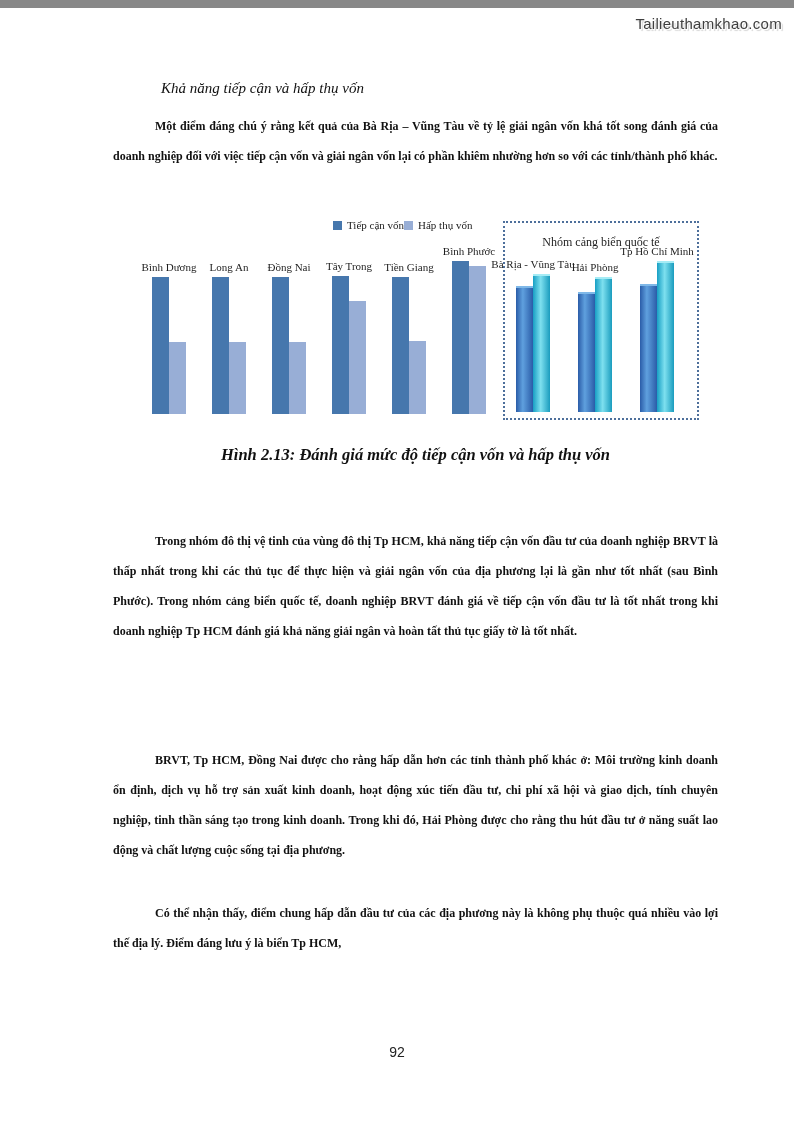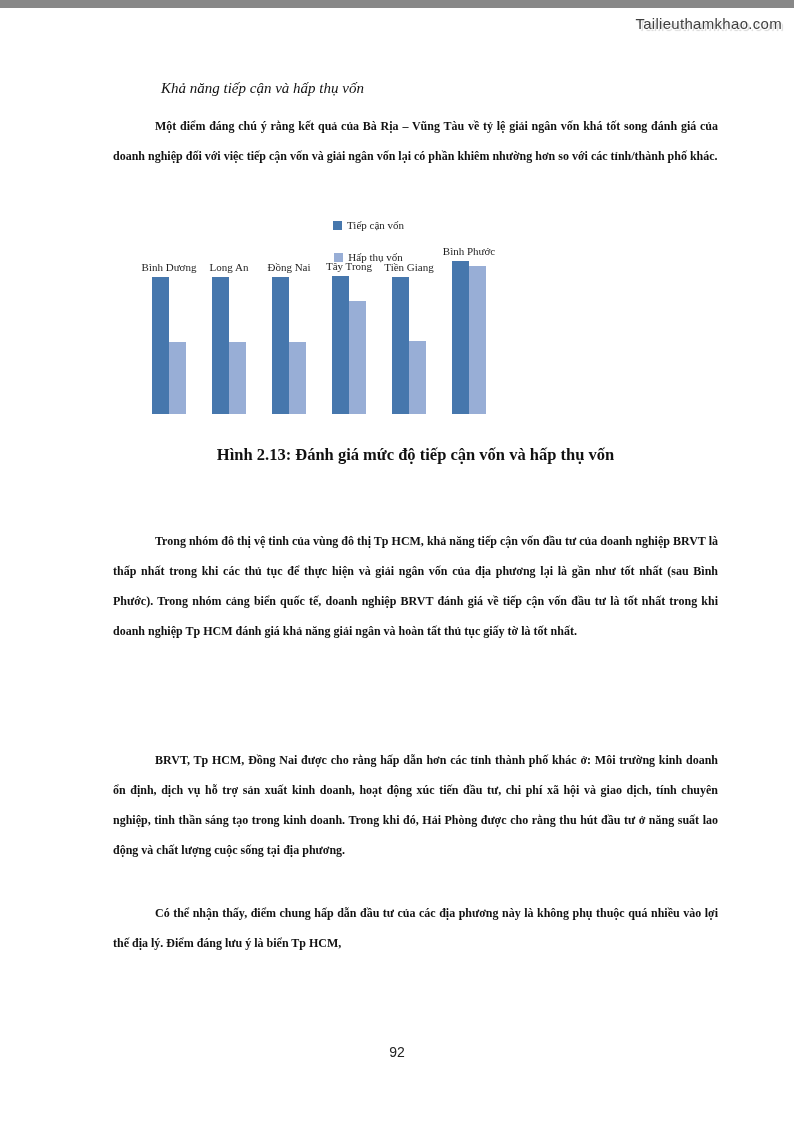--- a/index.html
+++ b/index.html
@@ -17,21 +17,21 @@
   .h-italic{
     position:absolute;left:106px;width:605px;
     font-style:italic;font-size:15px;padding-left:55px;box-sizing:border-box;
   }
   .body-p{
     position:absolute;left:113px;width:605px;margin:0;
     font-size:12px;line-height:30px;text-align:justify;text-indent:42px;font-weight:bold;
   }
   
   .chart{position:absolute;left:135px;top:203px;width:565px;height:212px;font-family:"Liberation Serif",serif;}
-  .legend{position:absolute;left:198px;top:8px;display:flex;gap:20px;align-items:center;flex-direction:column;}
+  .legend{position:absolute;left:198px;top:8px;display:flex;align-items:center;}
   .legend-item{display:flex;align-items:center;gap:5px;font-size:11px;color:#222;white-space:nowrap;}
   .legend-swatch{width:9px;height:9px;display:inline-block;}
   .plot-flat{position:absolute;left:17px;bottom:9px;display:flex;align-items:flex-end;}
   .plot-flat .bar-group{margin-right:26px;}
   .bar-group{position:relative;display:flex;align-items:flex-end;width:34px;height:0;}
   .bar{width:17px;}
   .bar-label{
     position:absolute;left:50%;transform:translateX(-50%);
     font-size:11px;color:#1e1e1e;white-space:nowrap;line-height:13px;
   }
@@ -46,21 +46,21 @@
     background:linear-gradient(90deg,#2a5ca8 0%,#5fa0de 40%,#2a5ca8 100%);
     border-top:2px solid #7fb8e8;box-sizing:border-box;
   }
   .b3d-cyan{
     background:linear-gradient(90deg,#179fc4 0%,#7ee0ef 45%,#1a9cbe 100%);
     border-top:2px solid #a5ecf5;box-sizing:border-box;
   }
   
   .fig-caption{
     position:absolute;left:113px;top:437px;width:605px;text-align:center;
-    font-weight:bold;font-size:16.5px;
+    font-weight:bold;font-size:16.5px;font-style:italic;
   }
   .fig-source{
     position:absolute;left:113px;top:481px;width:605px;text-align:center;
     font-style:italic;font-size:16px;
   }
   .page-number{
     position:absolute;left:0;top:1036px;width:100%;text-align:center;
     font-family:"Liberation Sans","DejaVu Sans",sans-serif;font-size:14px;color:#222;
   }
 </style>
@@ -111,20 +111,40 @@
           <div class="bar" style="background: rgb(70, 119, 173); height: 137px;"></div>
           <div class="bar" style="background: rgb(152, 174, 214); height: 73px;"></div>
           <div class="bar-label" style="bottom: 140px;">Tiền Giang</div>
         </div>
         <div class="bar-group">
           <div class="bar" style="background: rgb(70, 119, 173); height: 153px;"></div>
           <div class="bar" style="background: rgb(152, 174, 214); height: 148px;"></div>
           <div class="bar-label" style="bottom: 156px;">Bình Phước</div>
         </div>
       </div>
+    <div class="seaport-box">
+      <div class="box-title">Nhóm cảng biển quốc tế</div>
+      <div class="plot-box" id="plotBox">
+          <div class="bar-group">
+            <div class="bar b3d-blue" style="height: 126px;"></div>
+            <div class="bar b3d-cyan" style="height: 138px;"></div>
+            <div class="bar-label" style="bottom: 141px;">Bà Rịa - Vũng Tàu</div>
+          </div>
+          <div class="bar-group">
+            <div class="bar b3d-blue" style="height: 120px;"></div>
+            <div class="bar b3d-cyan" style="height: 135px;"></div>
+            <div class="bar-label" style="bottom: 138px;">Hải Phòng</div>
+          </div>
+          <div class="bar-group">
+            <div class="bar b3d-blue" style="height: 128px;"></div>
+            <div class="bar b3d-cyan" style="height: 151px;"></div>
+            <div class="bar-label" style="bottom: 154px;">Tp Hồ Chí Minh</div>
+          </div>
+        </div>
+    </div>
   </div>
 
   <div class="fig-caption">Hình 2.13: Đánh giá mức độ tiếp cận vốn và hấp thụ vốn</div>
 
   <p class="body-p" style="top:518px">Trong nhóm đô thị vệ tinh của vùng đô thị Tp HCM, khả năng tiếp cận vốn đầu tư của doanh nghiệp BRVT là thấp nhất trong khi các thủ tục để thực hiện và giải ngân vốn của địa phương lại là gần như tốt nhất (sau Bình Phước). Trong nhóm cảng biển quốc tế, doanh nghiệp BRVT đánh giá về tiếp cận vốn đầu tư là tốt nhất trong khi doanh nghiệp Tp HCM đánh giá khả năng giải ngân và hoàn tất thủ tục giấy tờ là tốt nhất.</p>
 
 
   <p class="body-p" style="top:737px">BRVT, Tp HCM, Đồng Nai được cho rằng hấp dẫn hơn các tỉnh thành phố khác ở: Môi trường kinh doanh ổn định, dịch vụ hỗ trợ sản xuất kinh doanh, hoạt động xúc tiến đầu tư, chi phí xã hội và giao dịch, tính chuyên nghiệp, tinh thần sáng tạo trong kinh doanh. Trong khi đó, Hải Phòng được cho rằng thu hút đầu tư ở năng suất lao động và chất lượng cuộc sống tại địa phương.</p>
 
   <p class="body-p" style="top:890px">Có thể nhận thấy, điểm chung hấp dẫn đầu tư của các địa phương này là không phụ thuộc quá nhiều vào lợi thế địa lý. Điểm đáng lưu ý là biển Tp HCM,</p>

